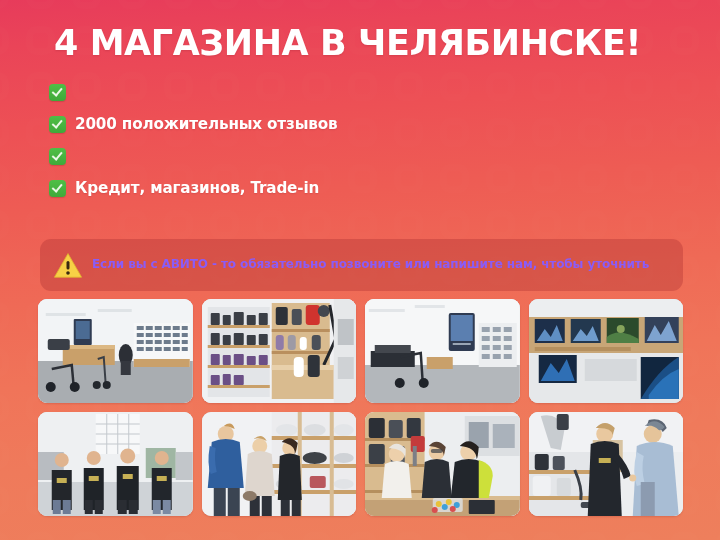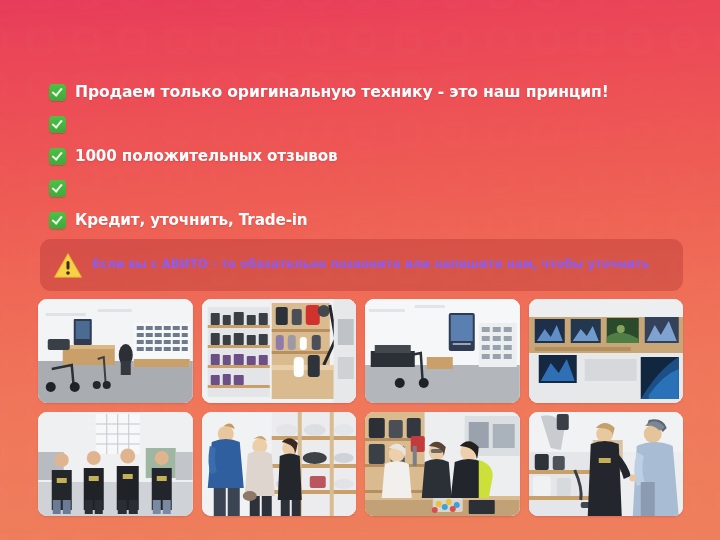--- a/index.html
+++ b/index.html
@@ -418,44 +418,43 @@
       <div class="pat-cell" style="left: 394px; top: 532px;"></div>
       <div class="pat-cell" style="left: 440px; top: 532px;"></div>
       <div class="pat-cell" style="left: 486px; top: 532px;"></div>
       <div class="pat-cell" style="left: 532px; top: 532px;"></div>
       <div class="pat-cell" style="left: 578px; top: 532px;"></div>
       <div class="pat-cell" style="left: 624px; top: 532px;"></div>
       <div class="pat-cell" style="left: 670px; top: 532px;"></div>
       <div class="pat-cell" style="left: 716px; top: 532px;"></div>
     </div>
 
+  <div class="header">
+    <div class="title">4 МАГАЗИНА В ЧЕЛЯБИНСКЕ!</div>
+  </div>
 
   <div class="bullets">
 
-    <div class="bullet-row first">
-      <span class="check-badge"></span>
-      <span class="bullet-text">Продаем только оригинальную технику - это наш принцип!</span>
-    </div>
 
     <div class="bullet-row">
       <span class="check-badge"></span>
     </div>
 
     <div class="bullet-row">
       <span class="check-badge"></span>
-      <span class="bullet-text">1000 положительных отзывов</span>
+      <span class="bullet-text">2000 положительных отзывов</span>
     </div>
 
     <div class="bullet-row">
       <span class="check-badge"></span>
     </div>
 
     <div class="bullet-row">
       <span class="check-badge"></span>
-      <span class="bullet-text">Кредит, уточнить, Trade-in</span>
+      <span class="bullet-text">Кредит, магазинов, Trade-in</span>
     </div>
 
   </div>
 
   <div class="notice">
     <span class="warn-icon">
       <svg viewBox="0 0 30 27" xmlns="http://www.w3.org/2000/svg">
         <path d="M15 1.6 L28.6 25.2 L1.4 25.2 Z" fill="#F7D046" stroke="#E0B52E" stroke-width="0.8" stroke-linejoin="round"></path>
         <rect x="13.5" y="9" width="3" height="8.6" rx="1.5" fill="#3A2A10"></rect>
         <circle cx="15" cy="21" r="1.8" fill="#3A2A10"></circle>

